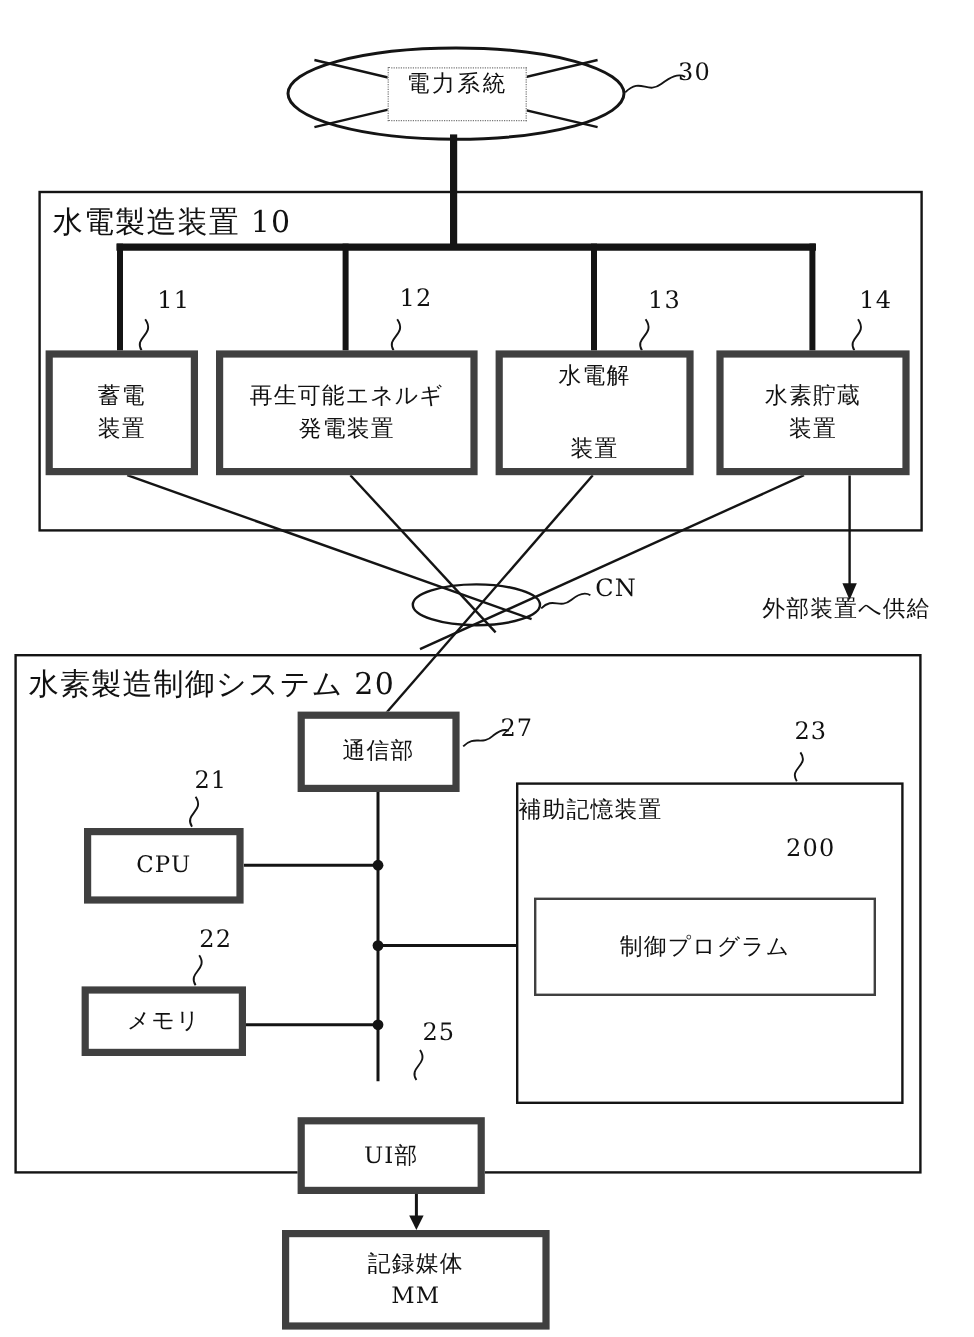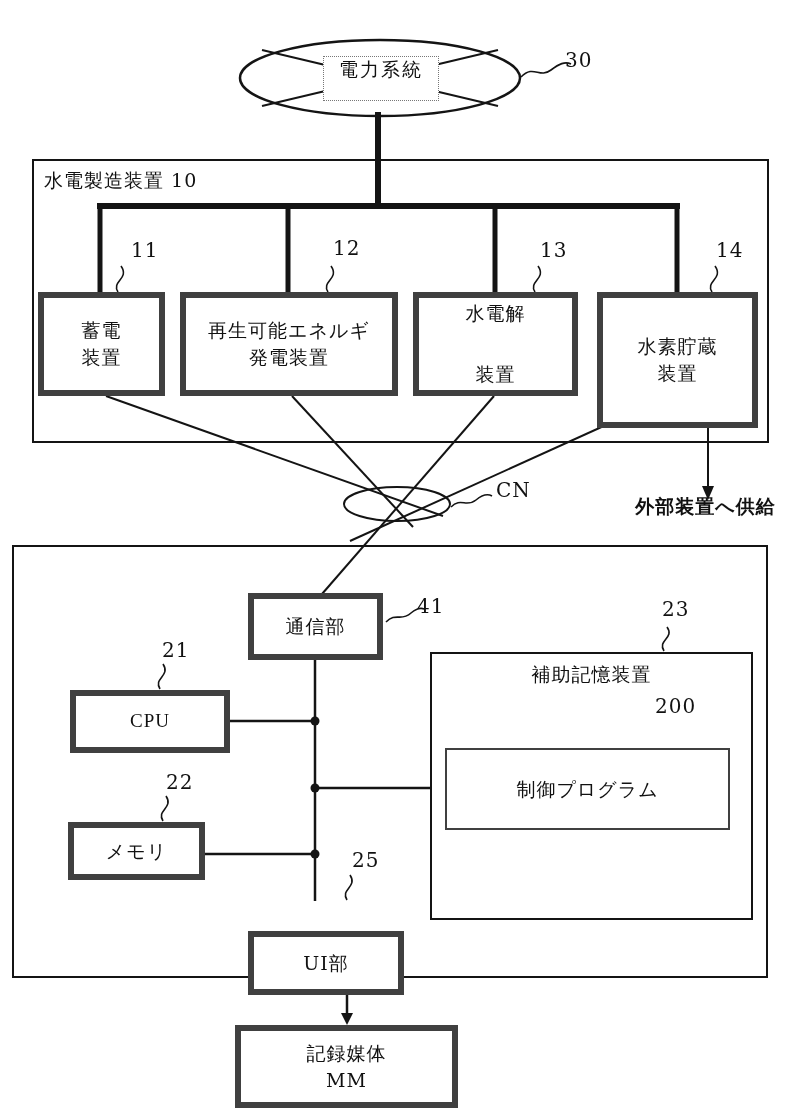--- a/index.html
+++ b/index.html
@@ -8,28 +8,28 @@
     font-family:"DejaVu Serif","Liberation Serif",serif;color:#111;
   }
   #wires{position:absolute;left:0;top:0;width:812px;height:1114px;}
   .abs{position:absolute;box-sizing:border-box;}
   .node{
     border:6px solid #404040;background:#fff;
     display:flex;flex-direction:column;align-items:center;justify-content:center;
     text-align:center;font-size:19px;line-height:1.4;letter-spacing:1px;
   }
   .outer{border:2px solid #141414;background:transparent;}
-  .grouptitle{font-size:19px;letter-spacing:1px;white-space:nowrap;}
+  .grouptitle{font-size:25px;letter-spacing:1px;white-space:nowrap;}
   .ref{font-size:20px;letter-spacing:1px;white-space:nowrap;}
   .cloudlabel{
     border:1px dotted #777;background:#fff;display:flex;align-items:flex-start;justify-content:center;
     font-size:19px;letter-spacing:2px;
   }
-  .freetext{font-size:19px;letter-spacing:1px;text-align:center;white-space:nowrap;font-weight:bold;}
-  .auxtitle{position:absolute;left:0;top:8px;width:100%;text-align:center;font-size:19px;letter-spacing:1px;}
+  .freetext{font-size:19px;letter-spacing:1px;text-align:center;white-space:nowrap;}
+  .auxtitle{position:absolute;left:0;top:8px;width:100%;font-size:19px;letter-spacing:1px;}
 </style>
 </head>
 <body>
 
 <div id="canvas">
 
   <svg id="wires" viewBox="0 0 812 1114" xmlns="http://www.w3.org/2000/svg">
 
     <ellipse cx="380" cy="78" rx="140" ry="38" fill="#fff" stroke="#141414" stroke-width="2.5"></ellipse>
     <line x1="262" y1="50" x2="498" y2="106" stroke="#141414" stroke-width="2"></line>
@@ -95,37 +95,38 @@
     <span>装置</span>
   </div>
   <div class="abs node" style="left:180px;top:292px;width:218px;height:104px;">
     <span>再生可能エネルギ</span>
     <span>発電装置</span>
   </div>
   <div class="abs node" style="left:413px;top:292px;width:165px;height:104px;gap:34px;">
     <span>水電解</span>
     <span>装置</span>
   </div>
-  <div class="abs node" style="left:597px;top:292px;width:161px;height:136px;">
+  <div class="abs node" style="left:597px;top:292px;width:161px;height:104px;">
     <span>水素貯蔵</span>
     <span>装置</span>
   </div>
 
   <span class="abs ref" style="left:496px;top:478px;">CN</span>
   <div class="abs freetext" style="left:608px;top:494px;width:195px;">外部装置へ供給</div>
 
   <div class="abs outer" style="left:12px;top:545px;width:756px;height:433px;"></div>
+  <span class="abs grouptitle" style="left:24px;top:553px;">水素製造制御システム 20</span>
 
-  <span class="abs ref" style="left:417px;top:594px;">41</span>
+  <span class="abs ref" style="left:417px;top:594px;">27</span>
   <div class="abs node" style="left:248px;top:593px;width:135px;height:67px;">
     <span>通信部</span>
   </div>
 
   <span class="abs ref" style="left:162px;top:638px;text-align:center;">21</span>
-  <div class="abs node" style="left:70px;top:690px;width:160px;height:63px;font-family:Liberation Serif, serif;">
+  <div class="abs node" style="left:70px;top:690px;width:133px;height:63px;">
     <span>CPU</span>
   </div>
 
   <span class="abs ref" style="left:166px;top:770px;">22</span>
   <div class="abs node" style="left:68px;top:822px;width:137px;height:58px;">
     <span>メモリ</span>
   </div>
 
   <span class="abs ref" style="left:662px;top:597px;">23</span>
   <div class="abs outer" style="left:430px;top:652px;width:323px;height:268px;border-width:2.5px;background:#fff;">

